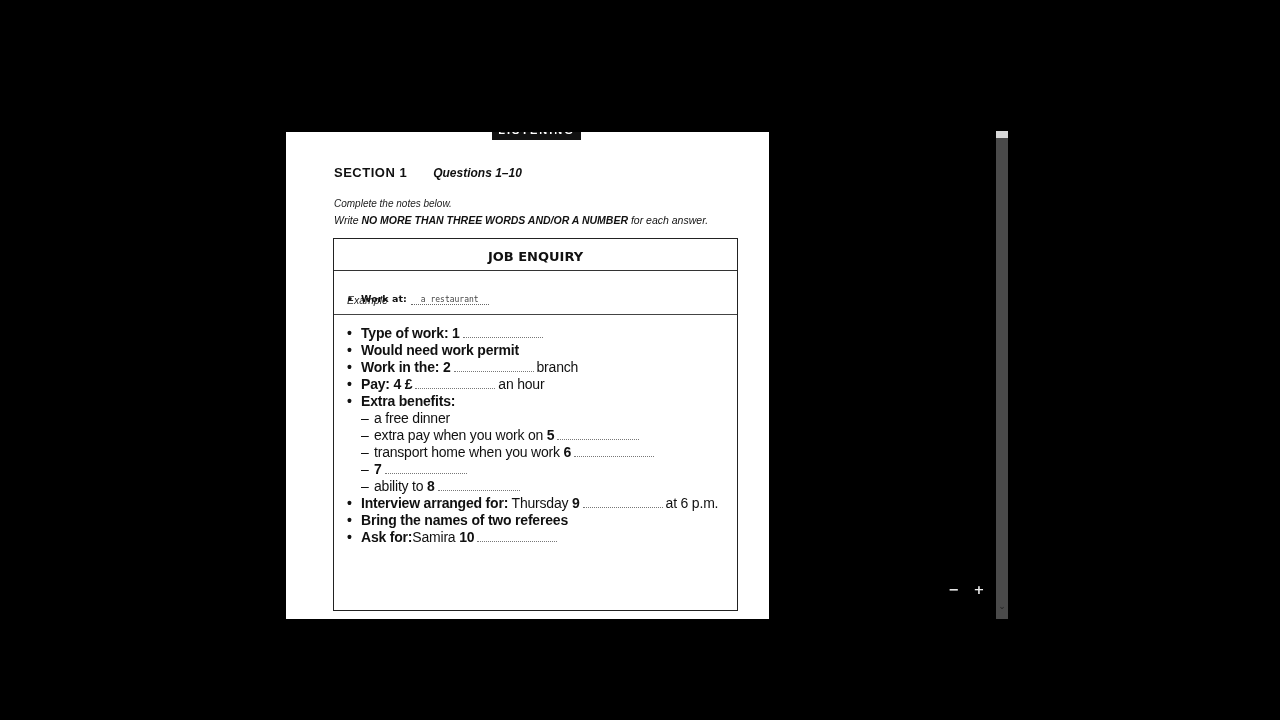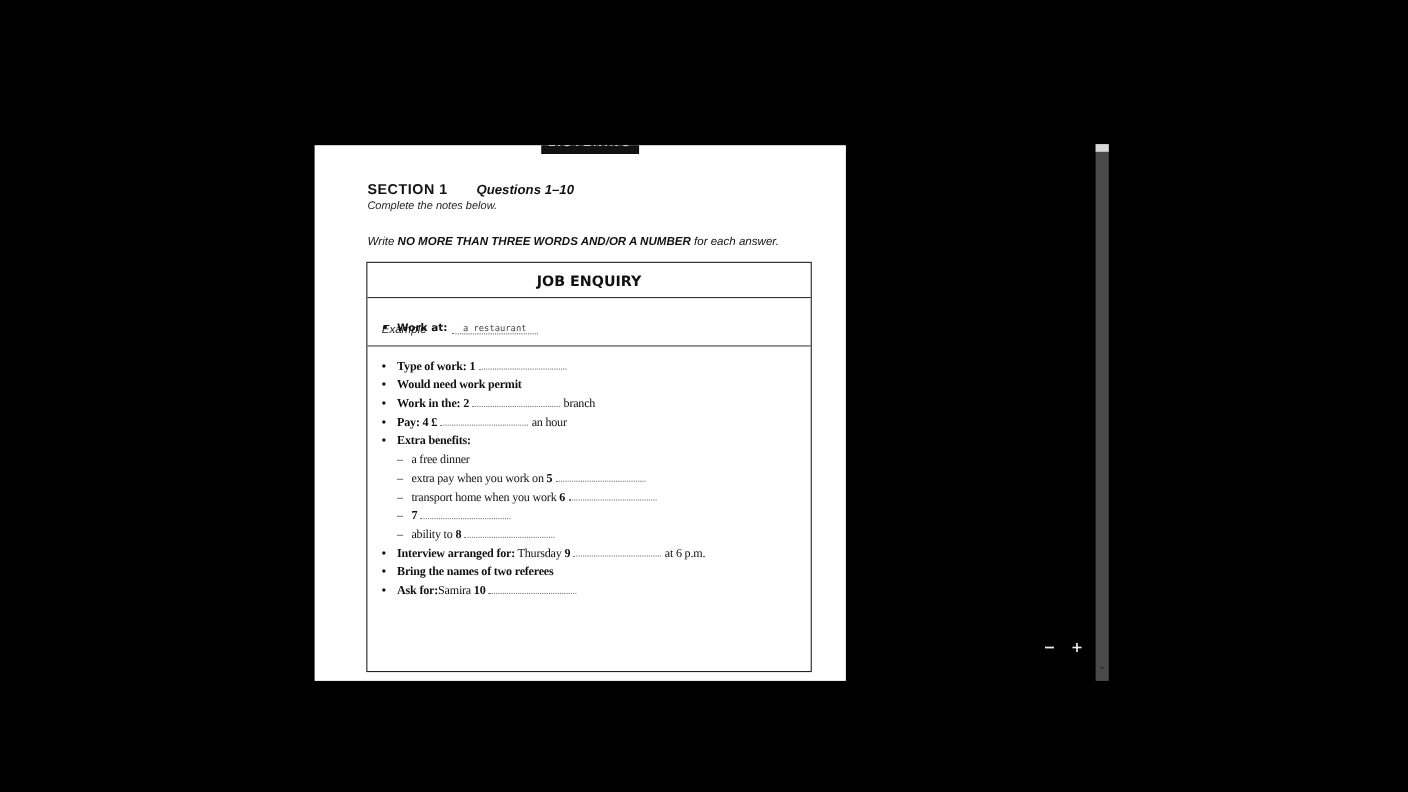--- a/index.html
+++ b/index.html
@@ -14,21 +14,21 @@
       background: #111; color: #fff; font: bold 11px "Liberation Sans", sans-serif;
       text-align: center; letter-spacing: 2px; line-height: 12px;
     }
     .section-head {
       position: absolute; left: 48px; top: 31px;
       font-family: "Liberation Sans", sans-serif; color: #111;
     }
     .section-title { font-weight: bold; font-size: 13px; letter-spacing: 0.5px; }
     .questions-range { font-weight: bold; font-style: italic; font-size: 12px; margin-left: 26px; }
     .instruction-1 {
-      position: absolute; left: 48px; top: 50px; font: italic 10px "Liberation Sans", sans-serif; color: #222;
+      position: absolute; left: 48px; top: 66px; font: italic 10px "Liberation Sans", sans-serif; color: #222;
     }
     .instruction-2 {
       position: absolute; left: 48px; top: 82px; font: italic 10.5px "Liberation Sans", sans-serif; color: #111;
     }
     .instruction-2 b { font-weight: bold; }
 
     .box {
       position: absolute; left: 47px; top: 106px; width: 403px; height: 371px;
       border: 1.3px solid #222;
     }
@@ -39,22 +39,22 @@
     .example-area { height: 43px; border-bottom: 1px solid #444; position: relative; }
     .example-label { position: absolute; left: 13px; top: 5px; font: italic 10.5px "Liberation Sans", sans-serif; color: #222; margin-top: 18px; }
     .example-row { position: absolute; left: 13px; top: 22px; font-size: 9.5px; color: #111; }
     .example-answer {
       display: inline-block; width: 78px; border-bottom: 1px dotted #666; font-family: "DejaVu Sans Mono", monospace;
       font-size: 8px; color: #444; text-align: center; margin-left: 4px;
     }
 
     .notes { position: absolute; left: 13px; top: 90px; right: 10px; }
     .row {
-      height: 17px; font-size: 11px; color: #111; line-height: 17px; white-space: nowrap;
-      font-family: Liberation Serif, serif; letter-spacing: -0.2px;
+      height: 17px; font-size: 14px; color: #111; line-height: 17px; white-space: nowrap;
+      font-family: Liberation Sans, sans-serif; letter-spacing: -0.2px;
     }
     .row .bullet { display: inline-block; width: 14px; font-weight: bold; }
     .row .dash { display: inline-block; width: 13px; margin-left: 14px; }
     .row b { font-weight: bold; }
     .row .plain { font-weight: normal; }
     .blank {
       display: inline-block; border-bottom: 1px dotted #777; height: 10px; vertical-align: baseline; margin: 0 3px;
     }
     .w80 { width: 80px; } .w82 { width: 82px; }
 

